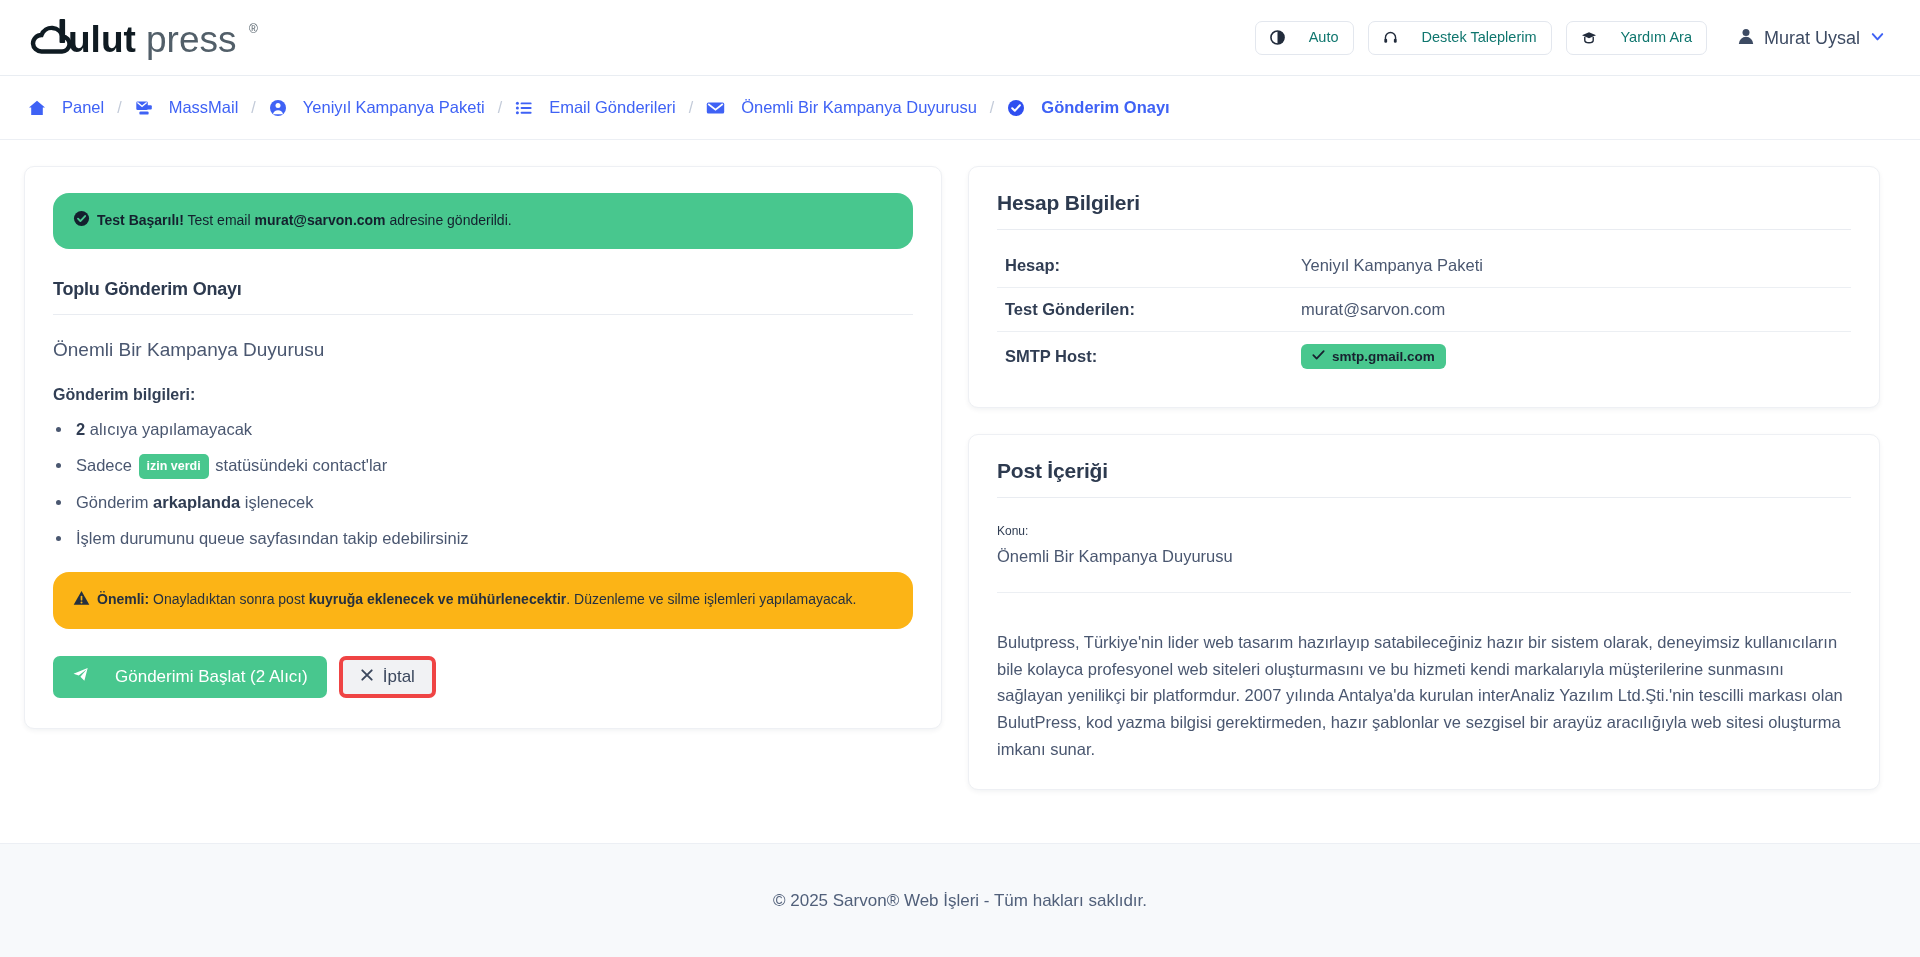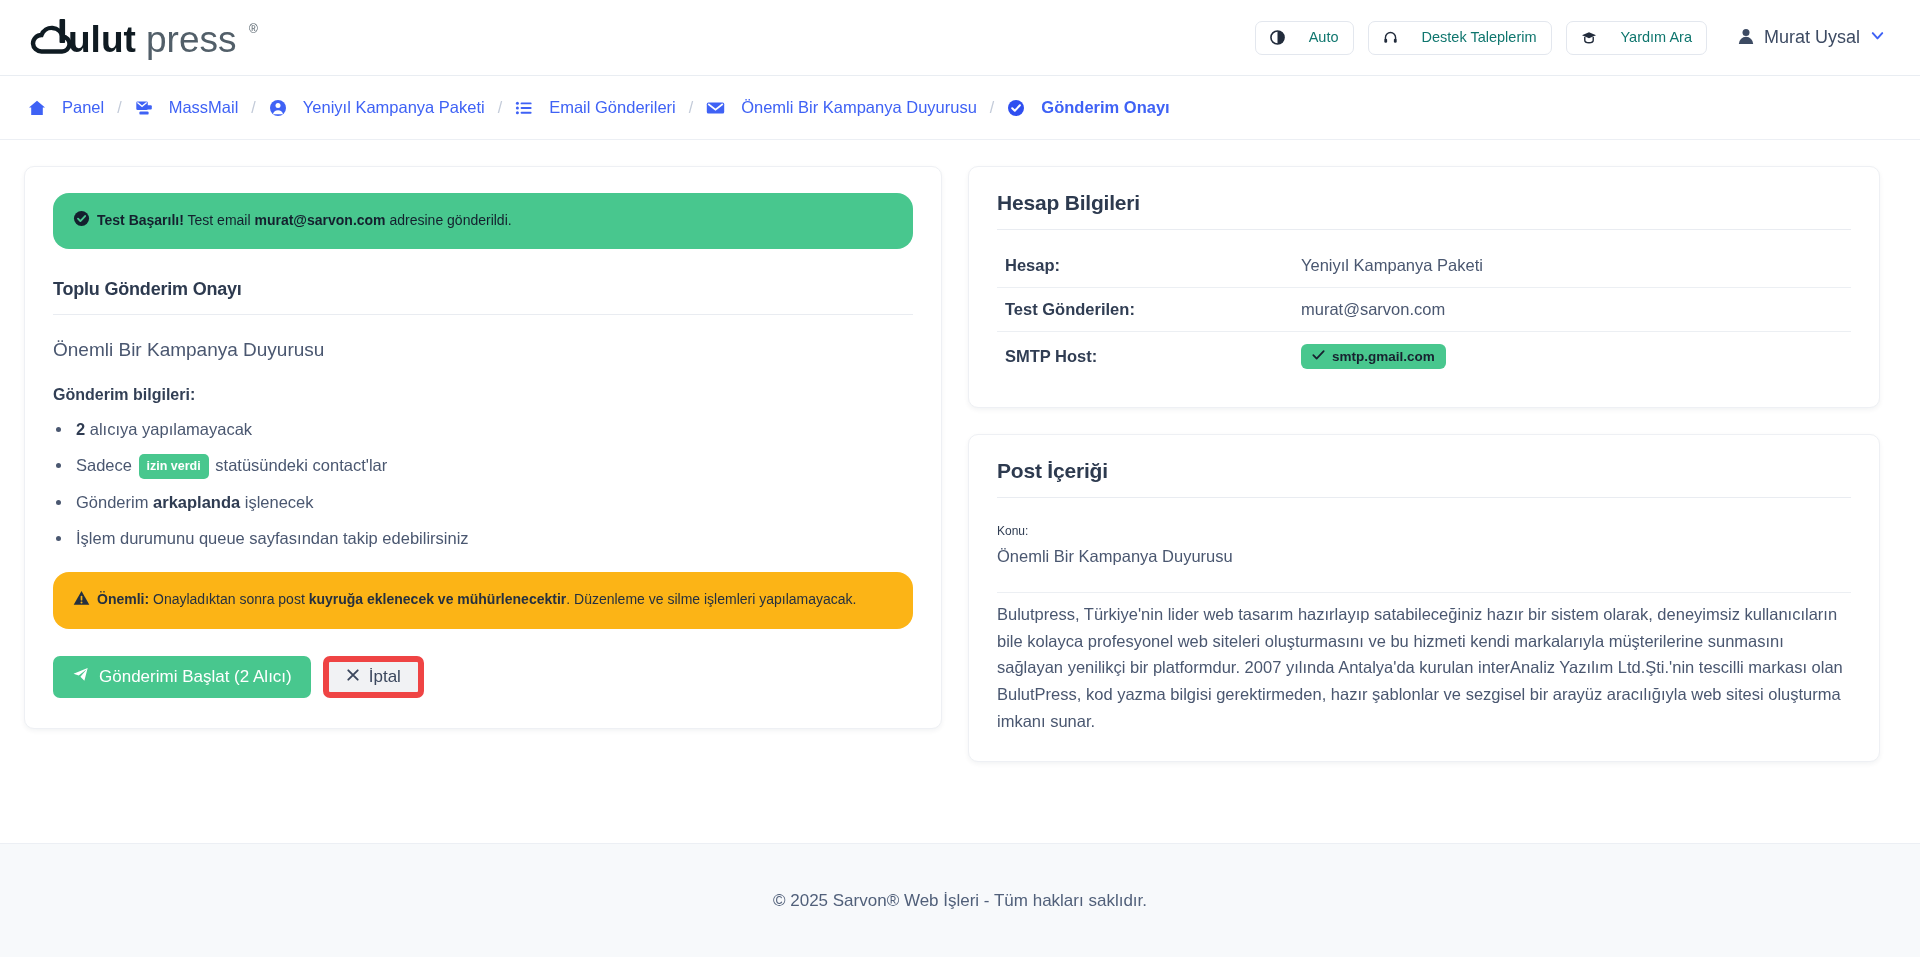--- a/index.html
+++ b/index.html
@@ -49,21 +49,21 @@
     background: #ffffff;
     color: #0f766e;
     font-size: 14.5px;
     line-height: 1;
     white-space: nowrap;
     cursor: pointer;
   }
   .hbtn svg { display: block; flex: none; }
   .userbox {
     display: flex;
-    align-items: center;
+    align-items: flex-end;
     gap: 9px;
     margin-left: 12px;
     padding: 0 4px;
     cursor: pointer;
     color: #3d4b63;
   }
   .username { font-size: 18px; color: #3d4b63; }
   .chev { color: #3f62f5; display: block; }
 
   
@@ -187,38 +187,38 @@
 
   .actions {
     margin-top: 27px;
     display: flex;
     align-items: center;
     gap: 12px;
   }
   .btn-primary {
     display: inline-flex;
     align-items: center;
-    gap: 10px;
+    gap: 26px;
     background: #48c78e;
     color: #ffffff;
     border: none;
     border-radius: 7px;
     height: 42px;
     padding: 0 19px;
     font-size: 17px;
     font-family: inherit;
     cursor: pointer;
   }
   .btn-secondary {
     display: inline-flex;
     align-items: center;
     gap: 9px;
     background: #f1f2f4;
     color: #3b475d;
-    border: 6px solid #ef4444;
+    border: 4px solid #ef4444;
     border-radius: 7px;
     height: 42px;
     padding: 0 17px;
     font-size: 17px;
     font-family: inherit;
     cursor: pointer;
   }
 
   
   h3.panel-title {
@@ -264,21 +264,21 @@
   .konu-value {
     font-size: 16.5px;
     color: #4a5770;
     margin-top: 9px;
   }
   .panel-rule2 { height: 1px; background: #eceff3; margin-top: 26px; }
   .body-copy {
     font-size: 16.5px;
     line-height: 1.62;
     color: #4a5770;
-    margin-top: 8px;
+    margin-top: 36px;
     text-align: left;
   }
 
   
   .footer {
     height: 114px;
     background: #f7f9fb;
     border-top: 1px solid #eceff4;
     display: flex;
     align-items: center;

